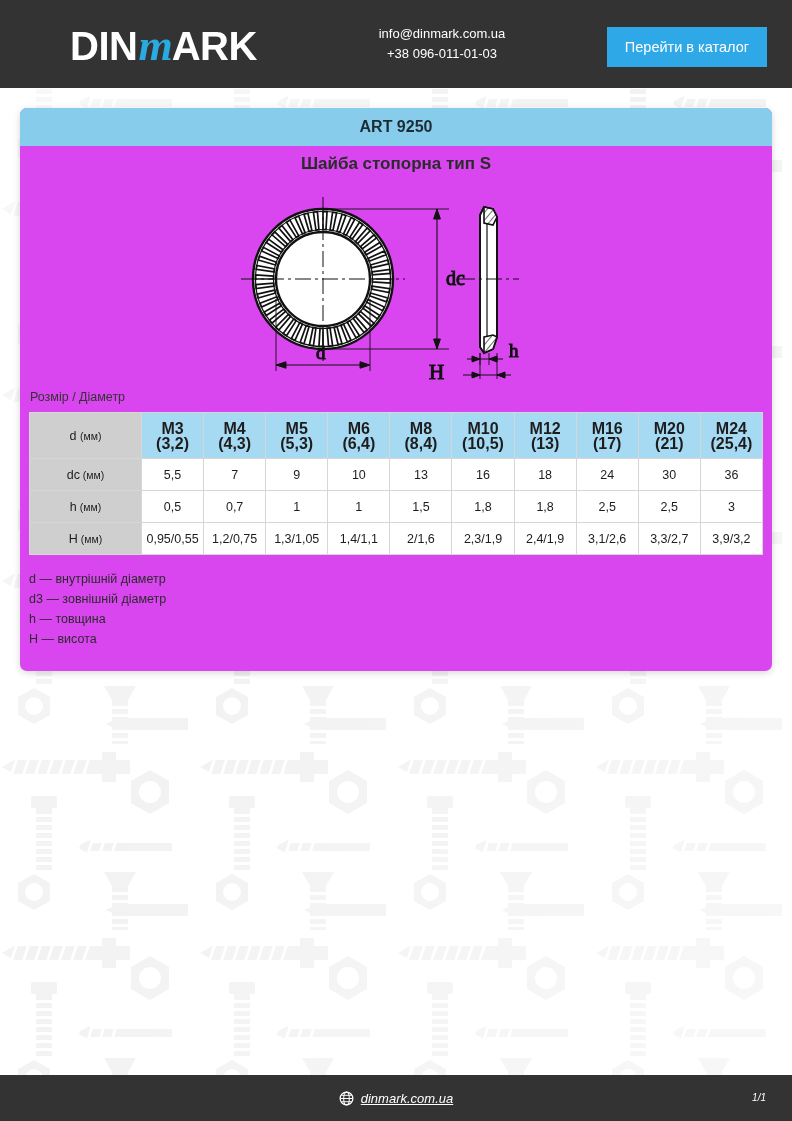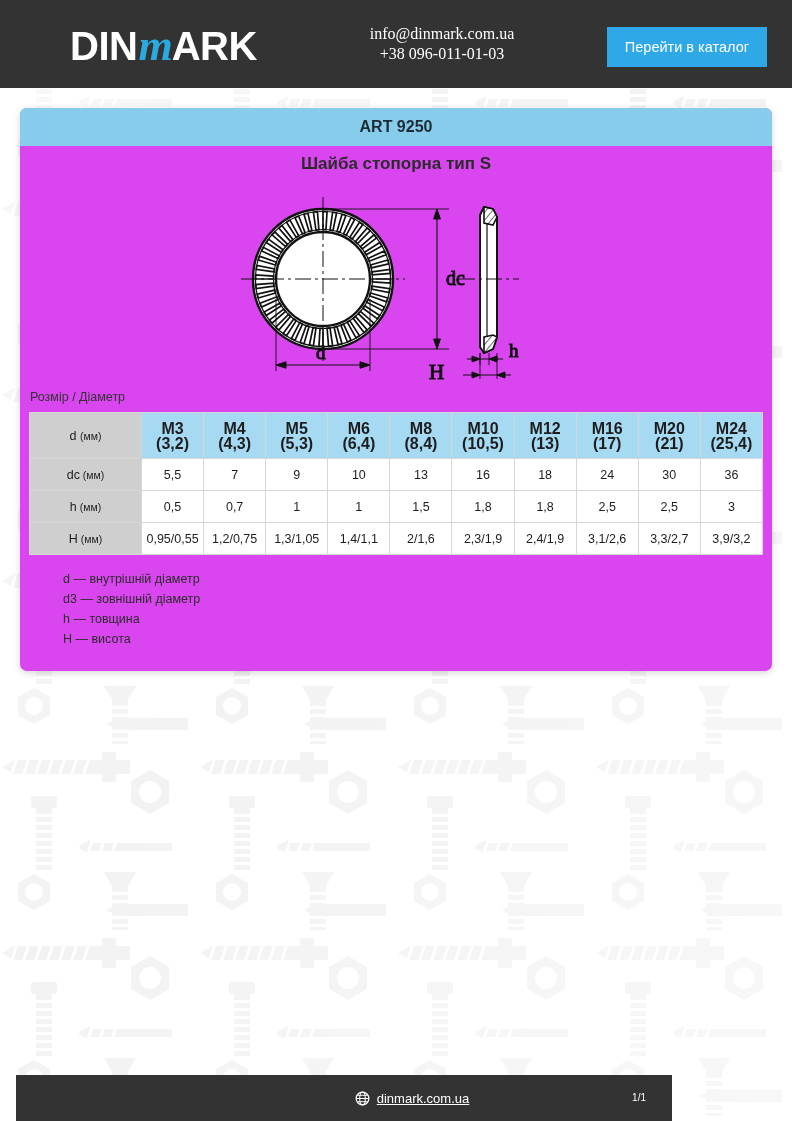--- a/index.html
+++ b/index.html
@@ -59,23 +59,22 @@
     padding: 0 1px;
   }
 
   #contact {
     position: absolute;
     left: 352px;
     top: 24px;
     width: 180px;
     text-align: center;
     color: #ffffff;
-    font-size: 16px;
+    font-size: 13px;
     line-height: 20px;
-    font-family: Liberation Serif, serif;
   }
   #contact div { white-space: nowrap; }
 
   #catalog-btn {
     position: absolute;
     right: 25px;
     top: 27px;
     height: 40px;
     padding: 0 18px;
     background: #2fa8e8;
@@ -177,32 +176,32 @@
   }
   #spec-table td.val { background: #ffffff; }
   .unit { font-size: 10.5px; }
 
   
   #legend {
     padding: 14px 0 0 9px;
     font-size: 12.5px;
     color: #2b2b2b;
     line-height: 20px;
-    margin-left: 34px;
   }
 
   
   #footer {
     position: absolute;
-    left: 16px;
+    left: 0;
     bottom: 0;
-    width: 656px;
+    width: 792px;
     height: 46px;
     background: #333333;
     z-index: 5;
+    font-style: italic;
   }
   #footer-center {
     position: absolute;
     left: 0; top: 0;
     width: 792px;
     height: 46px;
     display: flex;
     align-items: center;
     justify-content: center;
     gap: 7px;

